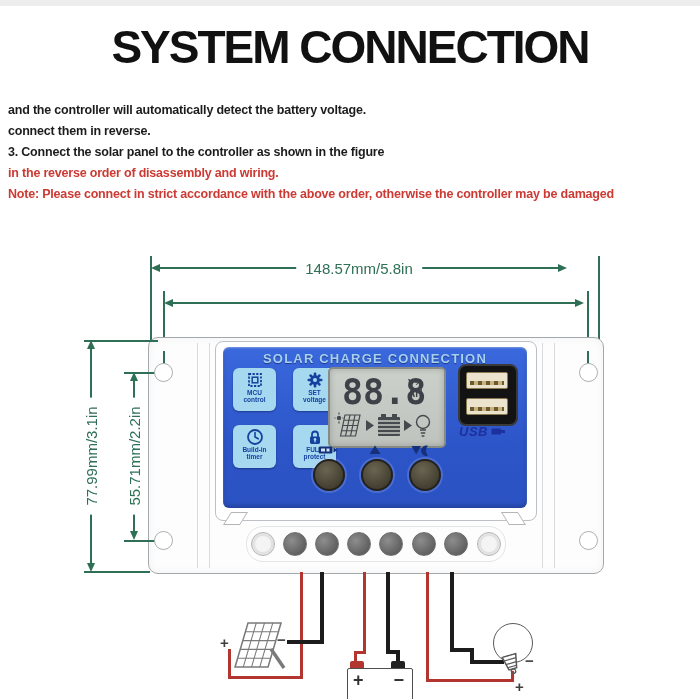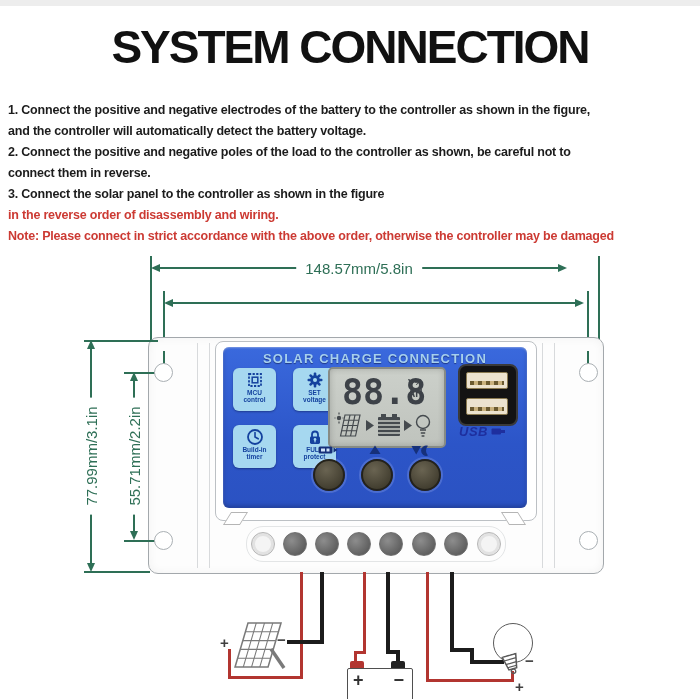--- a/index.html
+++ b/index.html
@@ -89,23 +89,21 @@
   .bulb{left:493px;top:383px;width:38px;height:38px;border-radius:50%;border:1.5px solid #5a5a5a;background:#fff;}
 </style>
 </head>
 <body>
 
 <div class="abs top-band"></div>
 
 <div class="abs page-title">SYSTEM CONNECTION</div>
 
 <div class="abs instructions">
-  <div>1. Connect the positive and negative electrodes of the battery to the controller as shown in the figure,</div>
   <div>and the controller will automatically detect the battery voltage.</div>
-  <div>2. Connect the positive and negative poles of the load to the controller as shown, be careful not to</div>
   <div>connect them in reverse.</div>
   <div>3. Connect the solar panel to the controller as shown in the figure</div>
   <div class="note-line">in the reverse order of disassembly and wiring.</div>
   <div class="note-line">Note: Please connect in strict accordance with the above order, otherwise the controller may be damaged</div>
 </div>
 
 <div class="abs diagram">
 
   <div class="dim-h" style="left:151px;top:21px;width:416px;">
     <div class="hl"></div>

